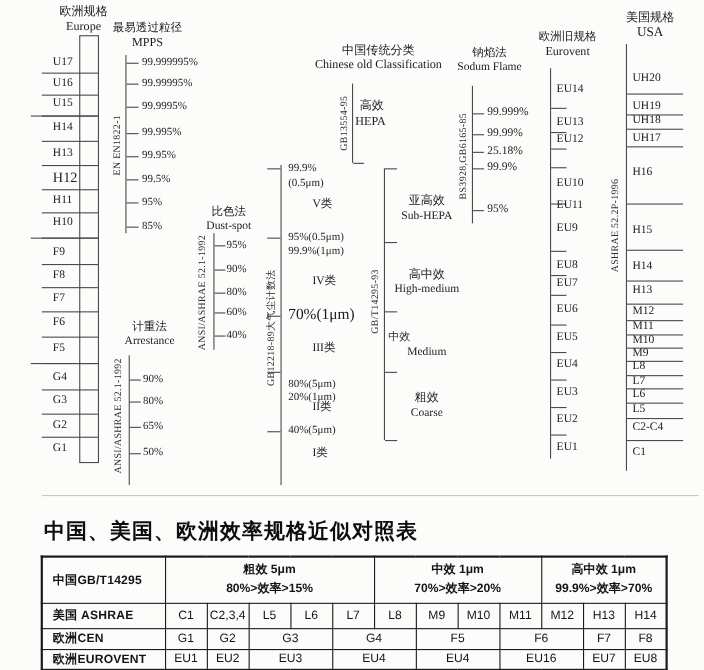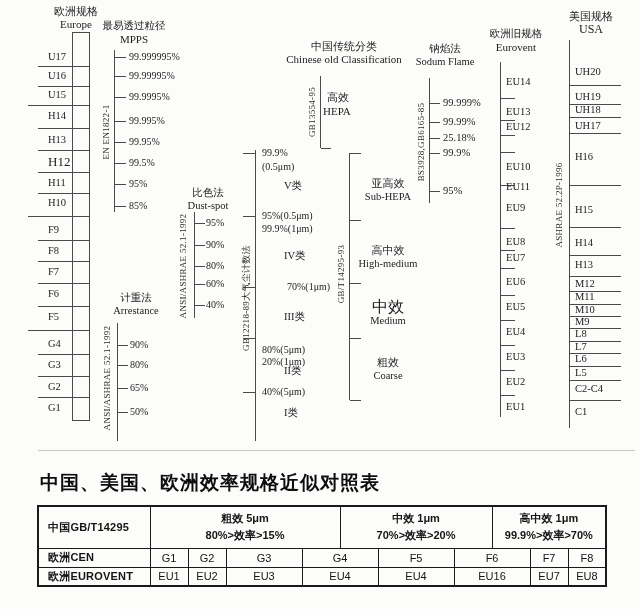--- a/index.html
+++ b/index.html
@@ -123,42 +123,42 @@
       <div class="abs" style="left: 255px; top: 150px; width: 1px; height: 291px; background: rgb(74, 74, 74);"></div>
       <div class="abs" style="left: 243px; top: 153px; width: 12px; height: 1px; background: rgb(74, 74, 74);"></div>
       <div class="abs lbl" style="left: 262px; top: 153px; font-size: 10px;">99.9%</div>
       <div class="abs lbl" style="left: 262px; top: 167px; font-size: 10px;">(0.5μm)</div>
       <div class="abs lbl" style="left: 284px; top: 186px; font-size: 10.5px;">V类</div>
       <div class="abs" style="left: 243px; top: 216px; width: 12px; height: 1px; background: rgb(74, 74, 74);"></div>
       <div class="abs lbl" style="left: 262px; top: 216px; font-size: 10px;">95%(0.5μm)</div>
       <div class="abs lbl" style="left: 262px; top: 229px; font-size: 10px;">99.9%(1μm)</div>
       <div class="abs lbl" style="left: 284px; top: 256px; font-size: 10.5px;">IV类</div>
       <div class="abs" style="left: 243px; top: 287px; width: 12px; height: 1px; background: rgb(74, 74, 74);"></div>
-      <div class="abs lbl" style="left: 262px; top: 287px; font-size: 10px; margin-left: 25px;">70%(1μm)</div>
+      <div class="abs lbl" style="left: 262px; top: 287px; font-size: 14px;">70%(1μm)</div>
       <div class="abs lbl" style="left: 284px; top: 317px; font-size: 10.5px;">III类</div>
       <div class="abs" style="left: 243px; top: 338px; width: 12px; height: 1px; background: rgb(74, 74, 74);"></div>
       <div class="abs lbl" style="left: 262px; top: 338px; font-size: 10px; margin-top: 24px;">20%(1μm)</div>
       <div class="abs lbl" style="left: 262px; top: 350px; font-size: 10px;">80%(5μm)</div>
       <div class="abs lbl" style="left: 284px; top: 371px; font-size: 10.5px;">II类</div>
       <div class="abs" style="left: 243px; top: 392px; width: 12px; height: 1px; background: rgb(74, 74, 74);"></div>
       <div class="abs lbl" style="left: 262px; top: 392px; font-size: 10px;">40%(5μm)</div>
       <div class="abs lbl" style="left: 284px; top: 413px; font-size: 10.5px;">I类</div>
       <div class="abs vtext" style="left: 179px; top: 292px; width: 134px; height: 12px; line-height: 12px;">GB12218-89大气尘计数法</div>
       <div class="abs" style="left: 349px; top: 153px; width: 1px; height: 247px; background: rgb(74, 74, 74);"></div>
       <div class="abs" style="left: 350px; top: 153px; width: 11px; height: 1px; background: rgb(74, 74, 74);"></div>
       <div class="abs" style="left: 350px; top: 220px; width: 11px; height: 1px; background: rgb(74, 74, 74);"></div>
       <div class="abs" style="left: 350px; top: 283px; width: 11px; height: 1px; background: rgb(74, 74, 74);"></div>
       <div class="abs" style="left: 350px; top: 338px; width: 11px; height: 1px; background: rgb(74, 74, 74);"></div>
       <div class="abs" style="left: 350px; top: 400px; width: 11px; height: 1px; background: rgb(74, 74, 74);"></div>
       <div class="abs vtext" style="left: 301px; top: 268px; width: 80px; height: 12px; line-height: 12px;">GB/T14295-93</div>
       <div class="abs lbl" style="left: 353px; top: 183px; font-size: 11px; width: 70px; text-align: center;">亚高效</div>
       <div class="abs lbl" style="left: 353px; top: 197px; font-size: 10.5px; width: 70px; text-align: center;">Sub-HEPA</div>
       <div class="abs lbl" style="left: 353px; top: 250px; font-size: 11px; width: 70px; text-align: center;">高中效</div>
       <div class="abs lbl" style="left: 353px; top: 264px; font-size: 10.5px; width: 70px; text-align: center;">High-medium</div>
-      <div class="abs lbl" style="left: 353px; top: 307px; font-size: 16px; width: 70px; text-align: center;">中效</div>
+      <div class="abs lbl" style="left: 353px; top: 307px; font-size: 10px; width: 70px; ">中效</div>
       <div class="abs lbl" style="left: 353px; top: 321px; font-size: 10.5px; width: 70px; text-align: center;">Medium</div>
       <div class="abs lbl" style="left: 353px; top: 362px; font-size: 11px; width: 70px; text-align: center;">粗效</div>
       <div class="abs lbl" style="left: 353px; top: 376px; font-size: 10.5px; width: 70px; text-align: center;">Coarse</div>
       <div class="abs hdr" style="left: 404px; top: 42px; width: 82px; font-size: 10.5px;">钠焰法</div>
       <div class="abs hdr" style="left: 404px; top: 55px; width: 82px; font-size: 10.5px;">Sodum Flame</div>
       <div class="abs" style="left: 429px; top: 78px; width: 1px; height: 125px; background: rgb(74, 74, 74);"></div>
       <div class="abs" style="left: 430px; top: 103px; width: 10px; height: 1px; background: rgb(74, 74, 74);"></div>
       <div class="abs lbl" style="left: 443px; top: 103px; font-size: 10.5px;">99.999%</div>
       <div class="abs" style="left: 430px; top: 122px; width: 10px; height: 1px; background: rgb(74, 74, 74);"></div>
       <div class="abs lbl" style="left: 443px; top: 122px; font-size: 10.5px; text-align: center;">99.99%</div>
@@ -266,20 +266,35 @@
           </td>
           <td colspan="4" class="grp">
             <div>中效 1μm</div>
             <div>70%&gt;效率&gt;20%</div>
           </td>
           <td colspan="3" class="grp">
             <div>高中效 1μm</div>
             <div>99.9%&gt;效率&gt;70%</div>
           </td>
         </tr>
+        <tr style="height: 23px;">
+          <td class="rowlabel">美国 ASHRAE</td>
+          <td>C1</td>
+          <td>C2,3,4</td>
+          <td>L5</td>
+          <td>L6</td>
+          <td>L7</td>
+          <td>L8</td>
+          <td>M9</td>
+          <td>M10</td>
+          <td>M11</td>
+          <td>M12</td>
+          <td>H13</td>
+          <td>H14</td>
+        </tr>
         <tr style="height: 19px;">
           <td class="rowlabel">欧洲CEN</td>
           <td>G1</td>
           <td>G2</td>
           <td colspan="2">G3</td>
           <td colspan="2">G4</td>
           <td colspan="2">F5</td>
           <td colspan="2">F6</td>
           <td>F7</td>
           <td>F8</td>

